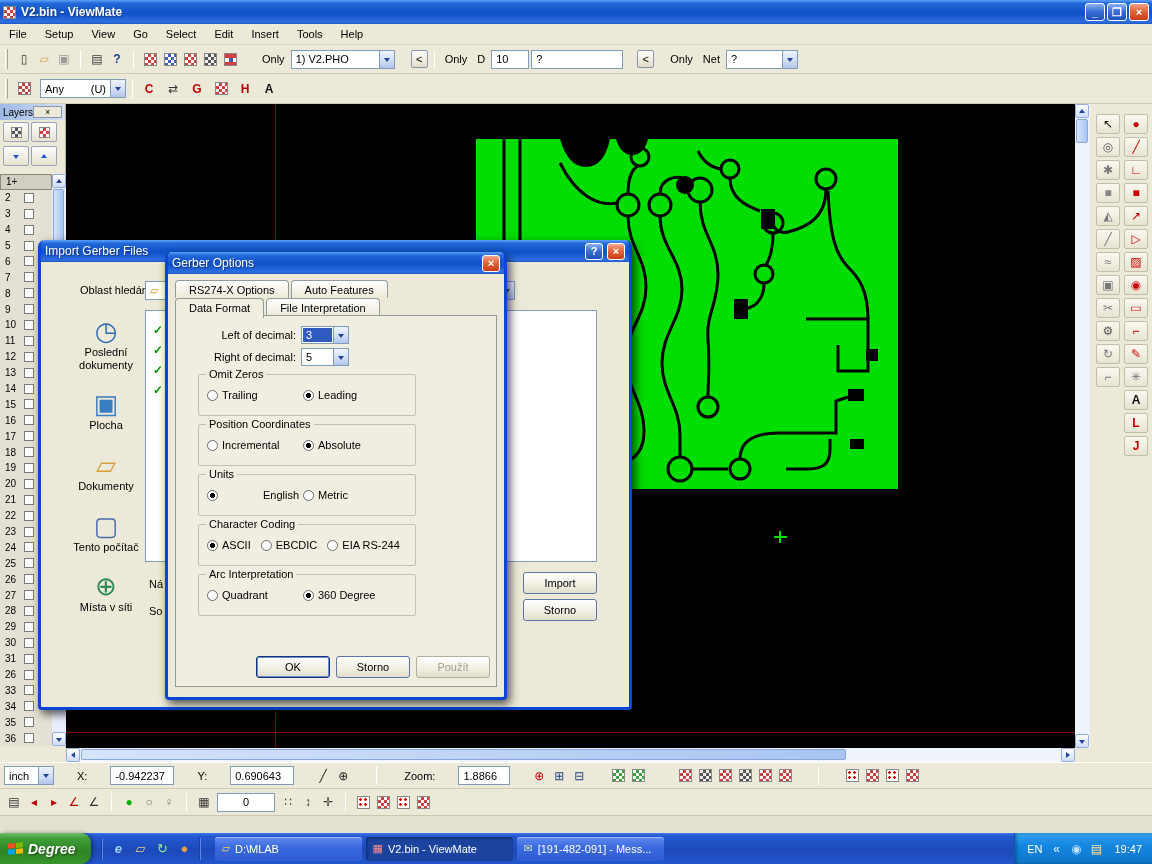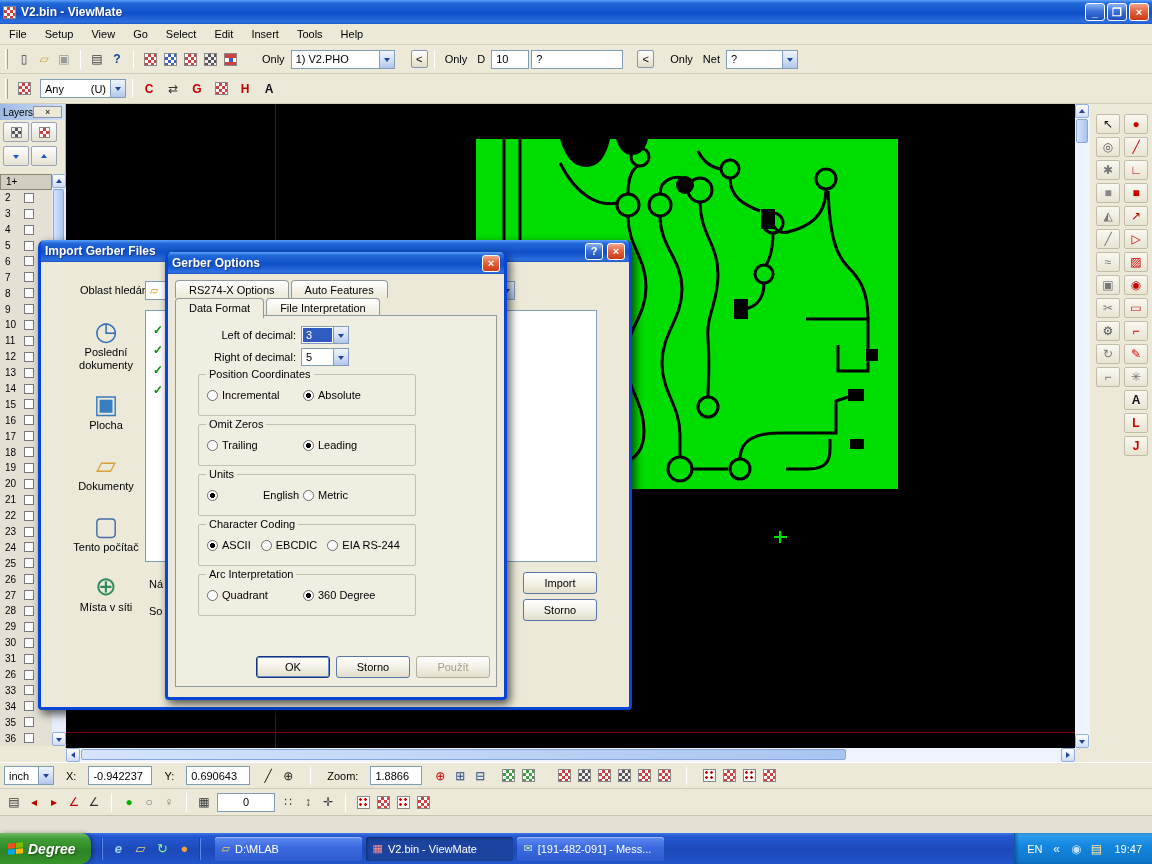--- a/index.html
+++ b/index.html
@@ -74,21 +74,21 @@
   #hscroll .sb-btn{height:14px}
   #hscroll .sb-thumb{position:absolute;left:15px;top:1px;height:11px;width:765px}
   #corner{position:absolute;left:1075px;top:748px;width:15px;height:14px;background:#ece9d8}
 
   
   #palette{position:absolute;left:1090px;top:104px;width:62px;height:644px;background:#ece9d8;display:flex;gap:4px;padding:10px 2px 0 6px}
   .pal-col{display:flex;flex-direction:column;gap:3px}
   #pal-col1 .tbicon,#pal-col2 .tbicon{width:24px;height:20px;border:1px solid #c2bda8;background:linear-gradient(180deg,#faf8f0,#e8e4d2);border-radius:2px;font-size:12px}
 
   
-  #status1{position:absolute;left:0;top:762px;width:1152px;height:26px;background:#ece9d8;border-top:1px solid #fff;display:flex;align-items:center;gap:8px;padding-left:4px}
+  #status1{position:absolute;left:0;top:762px;width:1152px;height:26px;background:#ece9d8;border-top:1px solid #fff;display:flex;align-items:center;gap:19px;padding-left:4px}
   #status2{position:absolute;left:0;top:788px;width:1152px;height:27px;background:#ece9d8;border-top:1px solid #d0ccb8;display:flex;align-items:center;gap:3px;padding-left:4px}
   #gap-strip{position:absolute;left:0;top:815px;width:1152px;height:18px;background:#e4e1d2;border-top:1px solid #c8c4b0}
 
   
   #taskbar{position:absolute;left:0;top:833px;width:1152px;height:31px;display:flex;align-items:center;
     background:linear-gradient(180deg,#3f77e8 0%,#2458d2 10%,#1c49b8 55%,#2255cc 90%,#16securi40a0 100%);
     background:linear-gradient(180deg,#3f77e8 0%,#2458d2 10%,#1c49b8 55%,#2255cc 100%)}
   .start{height:31px;display:flex;align-items:center;gap:5px;padding:0 16px 0 8px;border-radius:0 10px 10px 0;
     background:linear-gradient(180deg,#74bc68 0%,#3f9e36 18%,#2d8424 60%,#37942c 100%);
     color:#fff;font-weight:bold;font-style:italic;font-size:14px;text-shadow:1px 1px 2px #1a4a10;box-shadow:2px 0 4px #0005}
@@ -107,21 +107,21 @@
   .task-label{font-size:11px;overflow:hidden;text-overflow:ellipsis}
   .tray{height:100%;display:flex;align-items:center;gap:6px;padding:0 10px 0 12px;color:#fff;
     background:linear-gradient(180deg,#35a2f0 0%,#1487e0 40%,#0f74c8 100%);border-left:1px solid #0a5aa8;box-shadow:inset 2px 0 3px #0004}
   .tray .tbicon{width:16px;height:16px;font-size:12px}
   .clock{font-size:11px;padding-left:4px}
 
   
   .xp-window{position:absolute;border:3px solid #0846d8;border-top:none;border-radius:7px 7px 4px 4px;background:#ece9d8;box-shadow:3px 4px 10px #000a}
   .dlg-title{height:22px;display:flex;align-items:center;gap:4px;padding:0 4px;border-radius:5px 5px 0 0;
     background:linear-gradient(180deg,#5aa0f8 0%,#2168d8 16%,#0f50c8 55%,#2e6fe0 92%,#1a55c0 100%)}
-  .dlg-title .t{flex:1;color:#fff;font-weight:bold;font-size:12px;text-shadow:1px 1px 1px #1a3a80}
+  .dlg-title .t{flex:1;color:#fff;font-weight:normal;font-size:12px;text-shadow:1px 1px 1px #1a3a80}
   .dlg-btn-row{position:absolute;display:flex;gap:6px}
   .btn{width:74px;height:22px;display:flex;align-items:center;justify-content:center;border:1px solid #5a77a8;border-radius:3px;
     background:linear-gradient(180deg,#fefefe,#f2f0e4 55%,#e2decb)}
   .btn.default{border-color:#16337a;box-shadow:0 0 0 1px #6a8cd0 inset}
   .btn.disabled{color:#a39e8b;border-color:#b4af9c}
 
   
   #gerber-dialog{left:165px;top:252px;width:342px;height:448px;z-index:60}
   .tabrow{display:flex;padding-left:7px;position:relative}
   .tab{padding:3px 13px 2px;background:linear-gradient(180deg,#fff,#ece9d8);border:1px solid #919b9c;border-bottom:none;border-radius:4px 4px 0 0;margin-right:2px;white-space:nowrap}
@@ -630,42 +630,42 @@
         <span class="declabel">Right of decimal:</span>
         <span class="combo small">
           <span class="combo-val">5</span>
           <span class="combo-arrow">
               <i class="tri-d"></i>
             </span>
         </span>
       </div>
       <div id="gerber-groups">
           <div class="groupbox">
+            <span class="gb-label">Omit Zeros</span>
+            <div class="gb-row">
+              <span class="radio-opt" style="width: 86px;">
+                <span class="radio"></span>
+                <span>Trailing</span>
+              </span>
+              <span class="radio-opt" style="width: 86px;">
+                <span class="radio checked"></span>
+                <span>Leading</span>
+              </span>
+            </div>
+          </div>
+          <div class="groupbox">
             <span class="gb-label">Position Coordinates</span>
             <div class="gb-row">
               <span class="radio-opt" style="width: 86px;">
                 <span class="radio"></span>
                 <span>Incremental</span>
               </span>
               <span class="radio-opt" style="width: 86px;">
                 <span class="radio checked"></span>
                 <span>Absolute</span>
-              </span>
-            </div>
-          </div>
-          <div class="groupbox">
-            <span class="gb-label">Omit Zeros</span>
-            <div class="gb-row">
-              <span class="radio-opt" style="width: 86px;">
-                <span class="radio"></span>
-                <span>Trailing</span>
-              </span>
-              <span class="radio-opt" style="width: 86px;">
-                <span class="radio checked"></span>
-                <span>Leading</span>
               </span>
             </div>
           </div>
           <div class="groupbox">
             <span class="gb-label">Units</span>
             <div class="gb-row">
               <span class="radio-opt" style="width: 86px; gap: 45px;">
                 <span class="radio checked"></span>
                 <span>English</span>
               </span>

